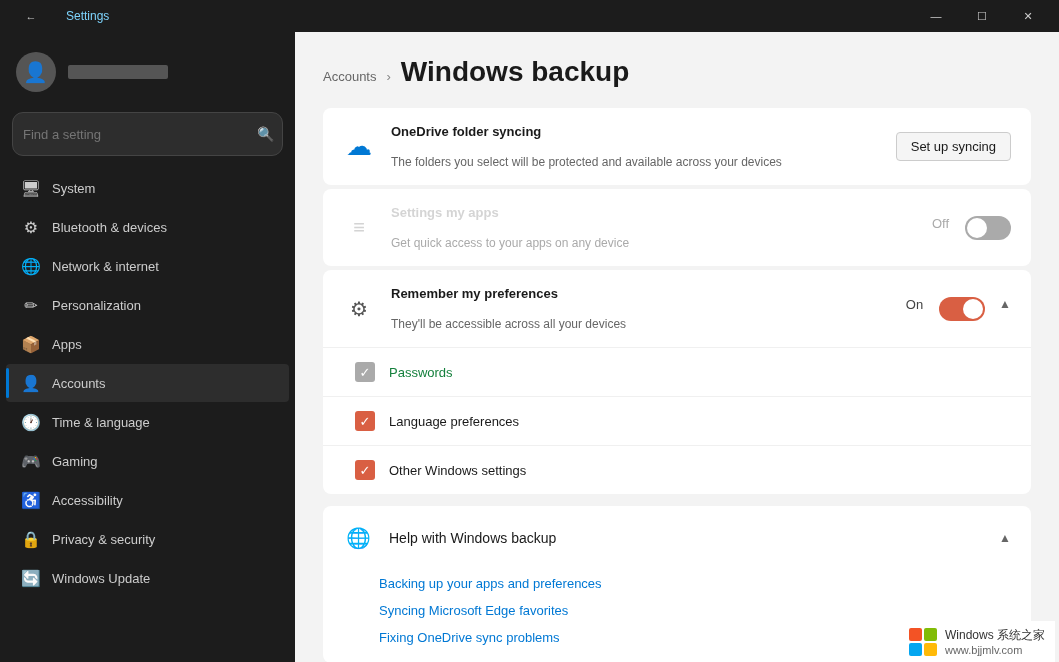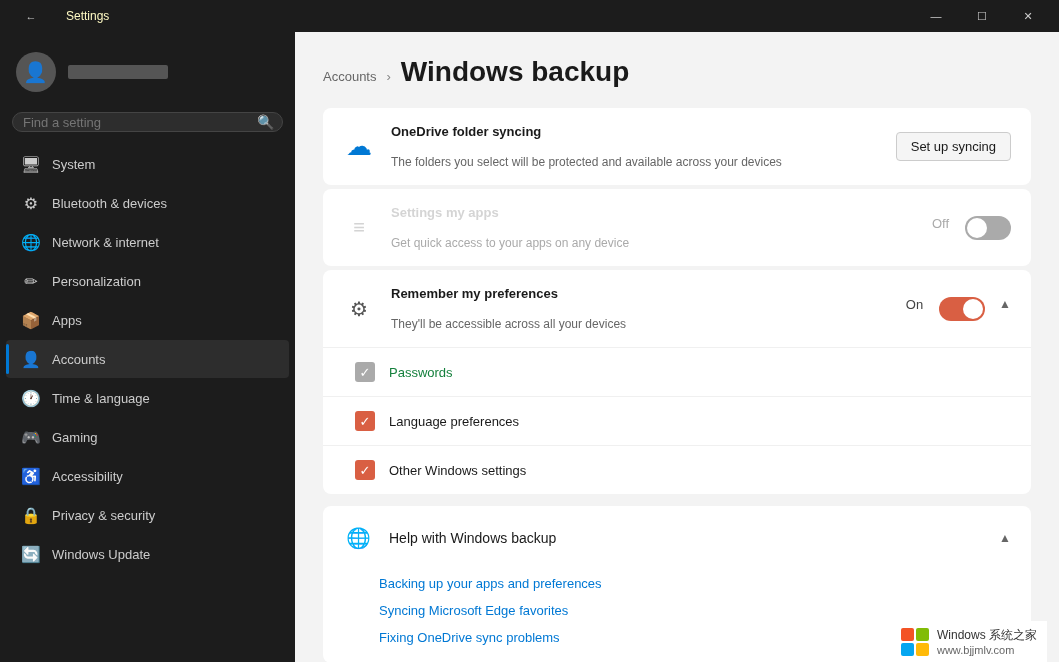--- a/index.html
+++ b/index.html
@@ -24,21 +24,21 @@
       padding: 0 8px;
       flex-shrink: 0;
     }
     .titlebar-left {
       display: flex;
       align-items: center;
       gap: 12px;
     }
     .titlebar-title {
       font-size: 12px;
-      color: #fef9c3;
+      color: #7dd3fc;
     }
     .titlebar-controls {
       display: flex;
       gap: 0;
     }
     .titlebar-btn {
       width: 46px;
       height: 32px;
       display: flex;
       align-items: center;
@@ -92,21 +92,21 @@
       background: #555;
       border-radius: 2px;
     }
 
     .sidebar-search {
       margin: 0 12px 12px 12px;
       position: relative;
     }
     .sidebar-search input {
       width: 100%;
-      height: 20px;
+      height: 44px;
       background: #2d2d2d;
       border: 1px solid #444;
       border-radius: 11px;
       color: #ccc;
       font-size: 13px;
       padding: 0 32px 0 10px;
       outline: none;
     }
     .sidebar-search-icon {
       position: absolute;
@@ -346,21 +346,21 @@
       color: #0078d4;
       padding: 6px 0;
       cursor: pointer;
       text-decoration: none;
     }
 
     
     .watermark {
       position: fixed;
       bottom: 0;
-      right: 12px;
+      right: 4px;
       background: rgba(255,255,255,0.95);
       border-top-left-radius: 8px;
       padding: 6px 10px;
       display: flex;
       align-items: center;
       gap: 8px;
       font-size: 12px;
       color: #333;
       z-index: 100;
     }

